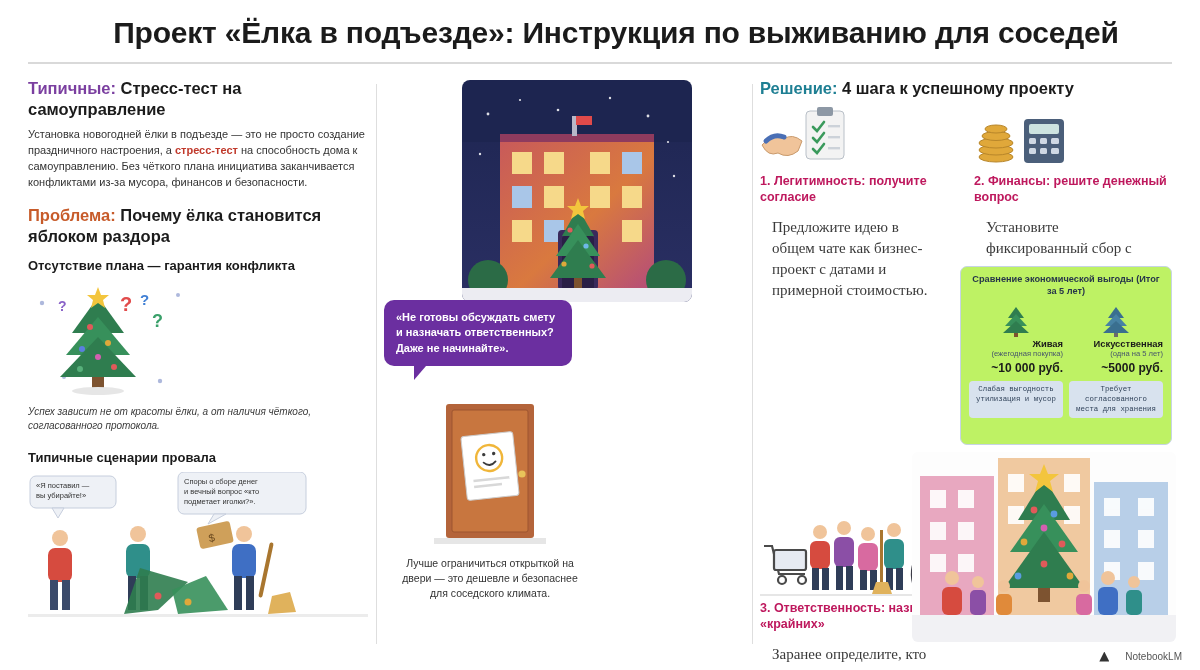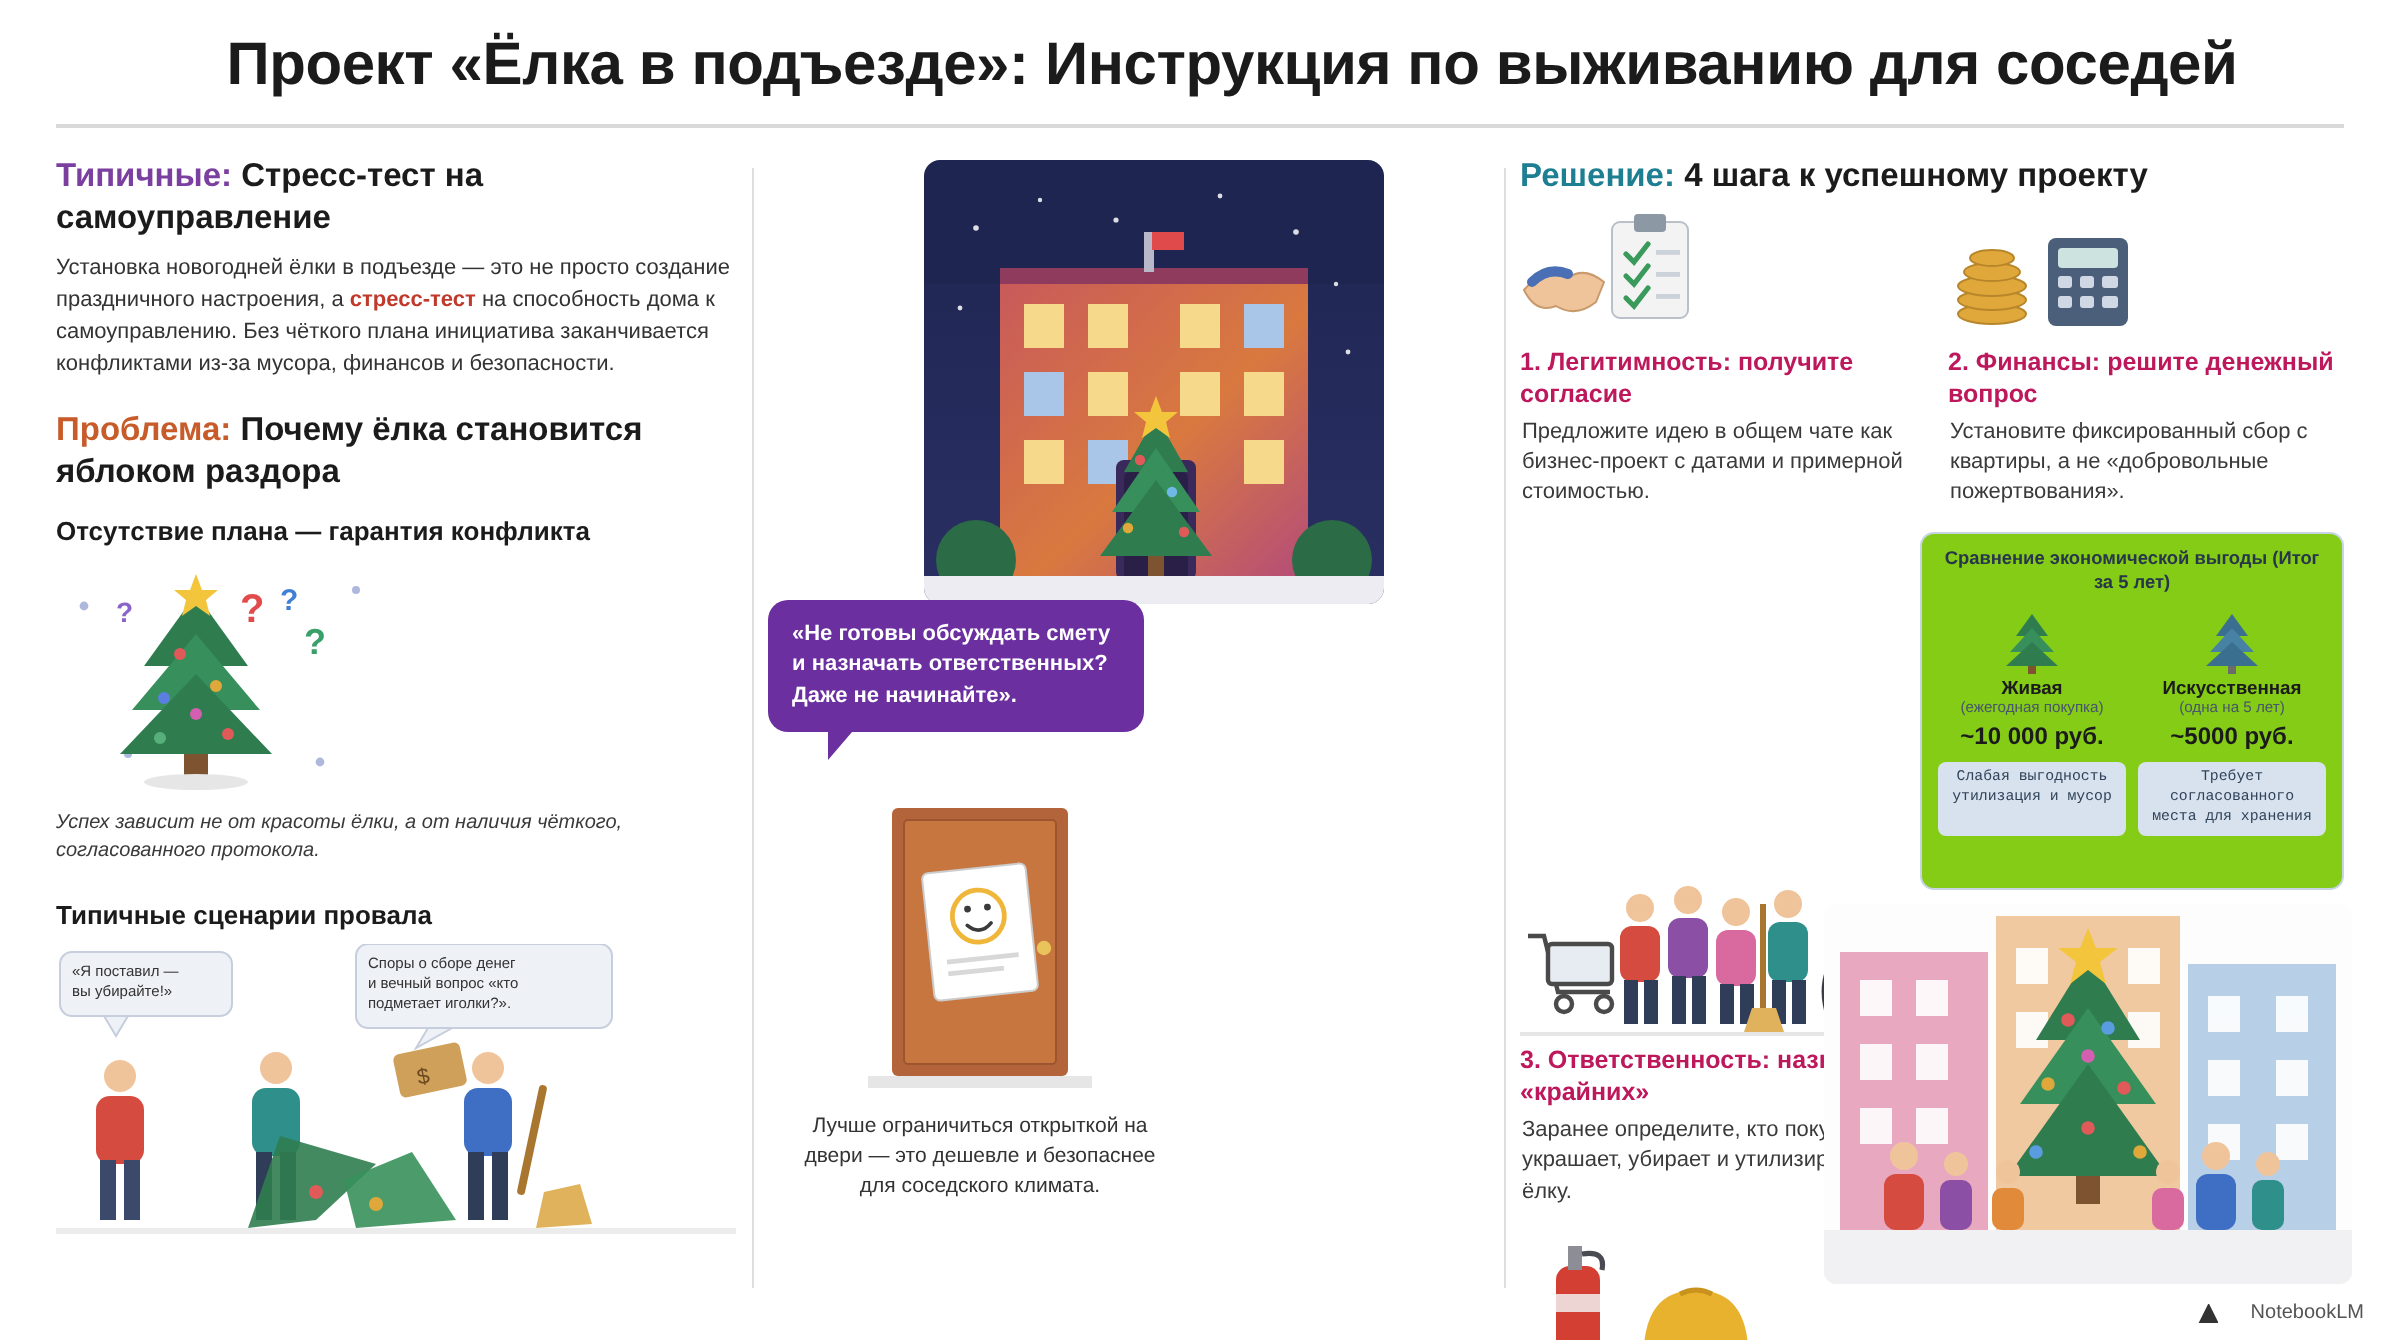--- a/index.html
+++ b/index.html
@@ -134,50 +134,51 @@
     row-gap: 4px;
   }
   .step h4 {
     margin: 4px 0 4px 0;
     font-size: 12.5px;
     font-weight: bold;
     color: #be185d;
     line-height: 1.28;
   }
   .step p {
-    margin: 1px;
-    font-size: 11px;
+    margin: 12px;
+    font-size: 15px;
     line-height: 1.4;
     color: #3a3a3a;
+    font-family: Liberation Serif, serif;
   }
 
   
   .compare {
     position: absolute;
     left: 960px; top: 266px;
     width: 212px;
-    background: #84cc16;
+    background: #bef264;
     border: 1px solid #c7d4e4;
     border-radius: 7px;
     padding: 7px 8px 26px 8px;
   }
   .compare .c-title {
     text-align: center;
     font-size: 9.2px;
     font-weight: bold;
     color: #27364a;
     line-height: 1.3;
     margin-bottom: 6px;
   }
   .compare .c-cols {
     display: grid;
     grid-template-columns: 1fr 1fr;
     gap: 6px;
   }
-  .c-cell { text-align: center; }
+  .c-cell { text-align: right; }
   .c-cell .c-name { font-size: 9.4px; font-weight: bold; color: #1b1b1b; }
   .c-cell .c-sub  { font-size: 7.6px; color: #47566b; line-height: 1.25; }
   .c-cell .c-val  { font-size: 12px; font-weight: bold; color: #1b1b1b; margin-top: 3px; }
   .c-foot {
     display: grid;
     grid-template-columns: 1fr 1fr;
     gap: 6px;
     margin-top: 6px;
     font-family: Liberation Mono, monospace;
   }

